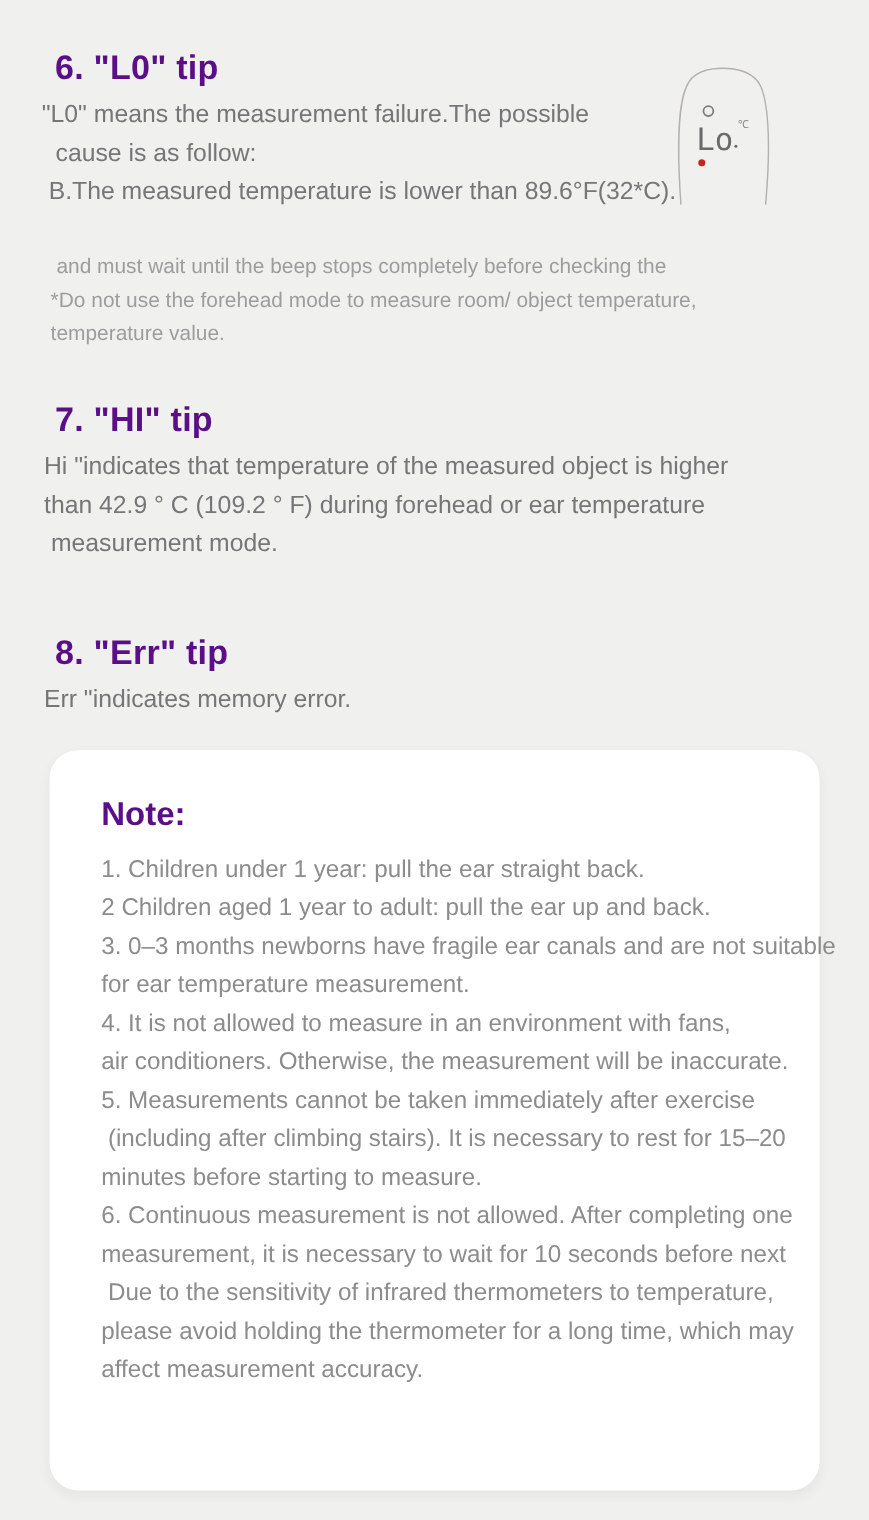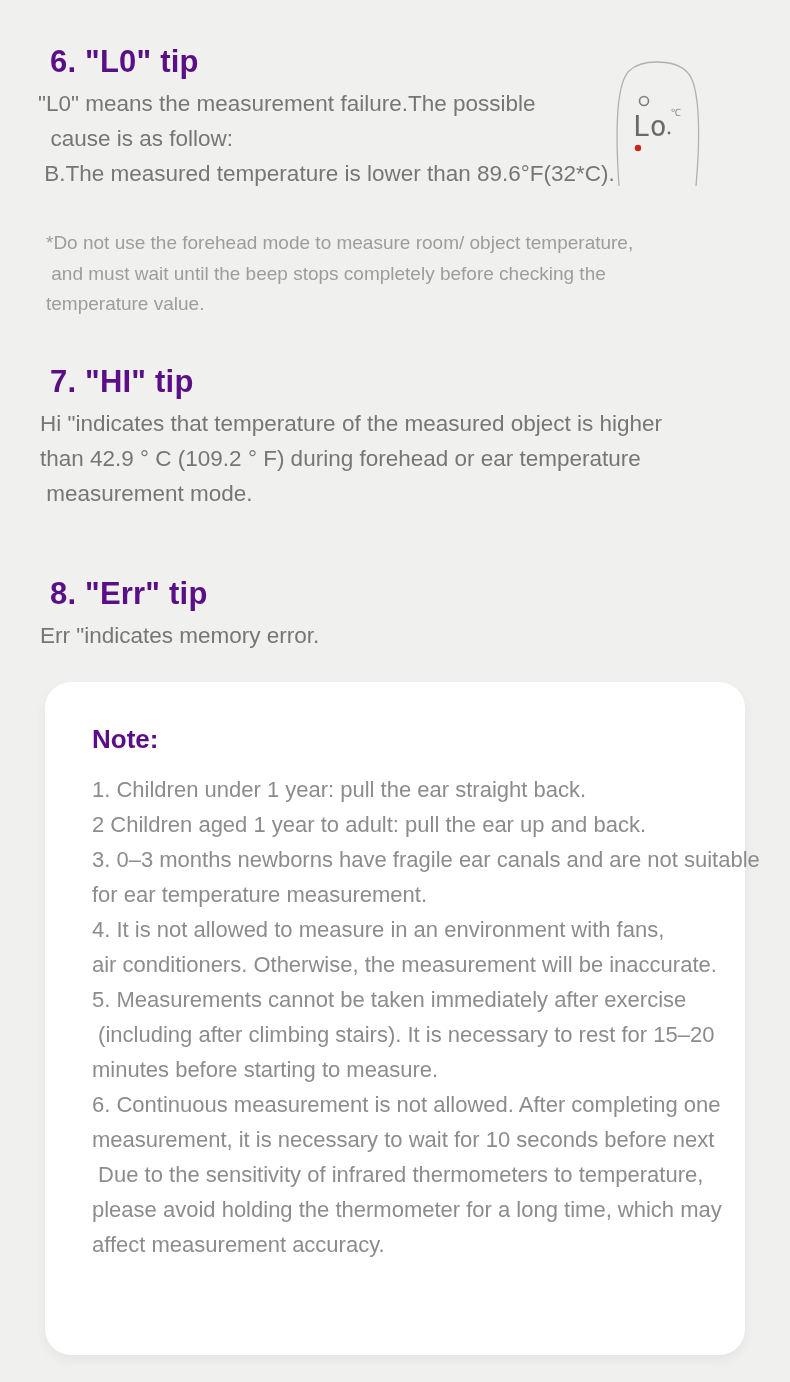--- a/index.html
+++ b/index.html
@@ -45,21 +45,21 @@
     width: 700px;
     height: 673px;
     background: #ffffff;
     border-radius: 26px;
     box-shadow: 0 5px 12px rgba(0,0,0,0.05);
   }
   .note-heading {
     position: absolute;
     left: 47px;
     top: 42px;
-    font-size: 26px;
+    font-size: 30px;
     font-weight: 700;
     color: #5a0f87;
   }
   .note-list {
     position: absolute;
     left: 47px;
     top: 90px;
   }
   .note-list .line {
     white-space: pre;
@@ -82,22 +82,22 @@
 
   <div class="section-heading" style="top:44px;">6. "L0" tip</div>
 
   <div class="sec-body" style="left:38px; top:86px;">
     <div class="line">"L0" means the measurement failure.The possible</div>
     <div class="line">  cause is as follow:</div>
     <div class="line"> B.The measured temperature is lower than 89.6°F(32*C).</div>
   </div>
 
   <div class="footnote" style="left:46px; top:228px;">
+    <div class="line"> and must wait until the beep stops completely before checking the</div>
     <div class="line">*Do not use the forehead mode to measure room/ object temperature,</div>
-    <div class="line"> and must wait until the beep stops completely before checking the</div>
     <div class="line">temperature value.</div>
   </div>
 
   <svg class="thermo" viewBox="0 0 102 136">
     <path d="M 11 130 C 7 72 8 28 21 15 C 28 8 38 6 49 6 C 63 6 73 9 80 17 C 91 29 93 74 88 130" fill="none" stroke="#b3b1ae" stroke-width="1.3"></path>
     <circle cx="36" cy="45" r="4.5" fill="none" stroke="#7d7d7d" stroke-width="1.6"></circle>
     <text x="25" y="80" font-family="DejaVu Sans Mono, monospace" font-size="28" fill="#6a6a6a">Lo</text>
     <circle cx="61" cy="77" r="1.4" fill="#6a6a6a"></circle>
     <text x="63" y="60" font-family="Liberation Sans, sans-serif" font-size="10" fill="#8a8a8a">℃</text>
     <circle cx="30" cy="92" r="3.2" fill="#c9251d"></circle>

